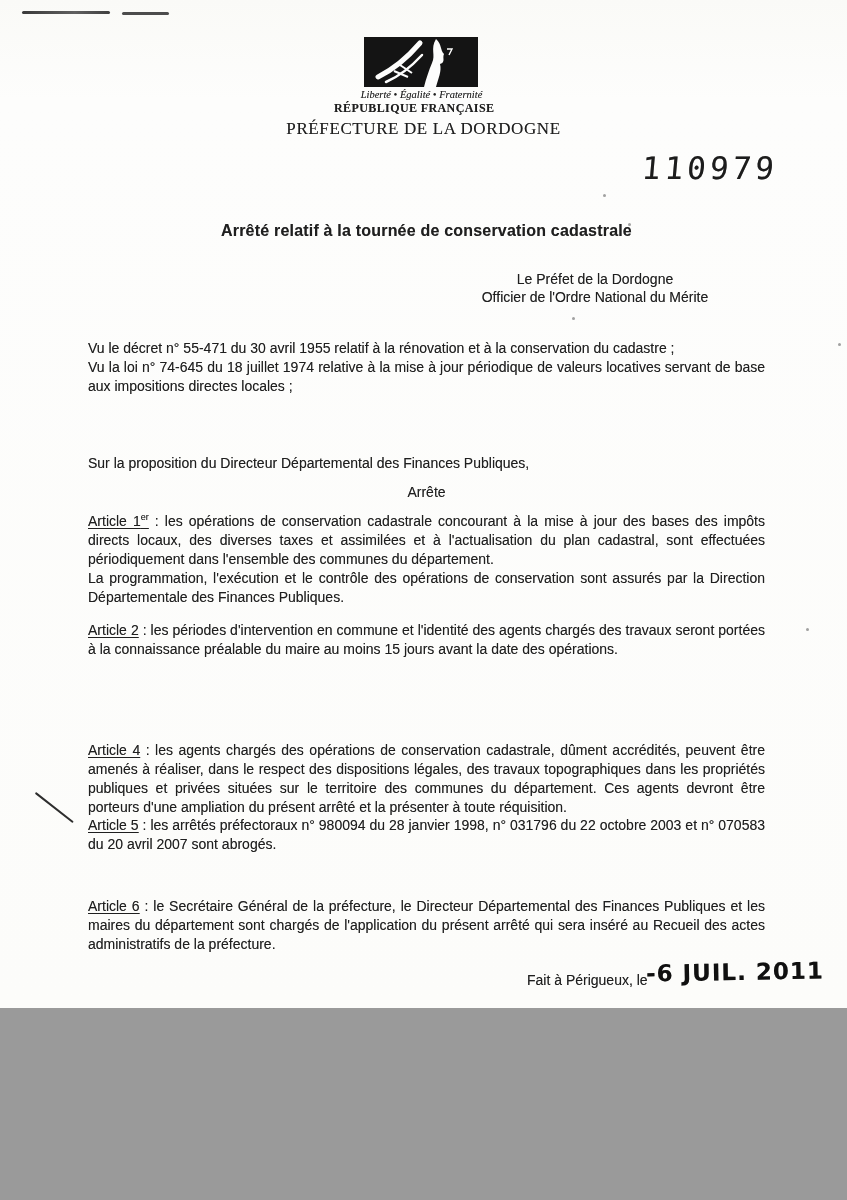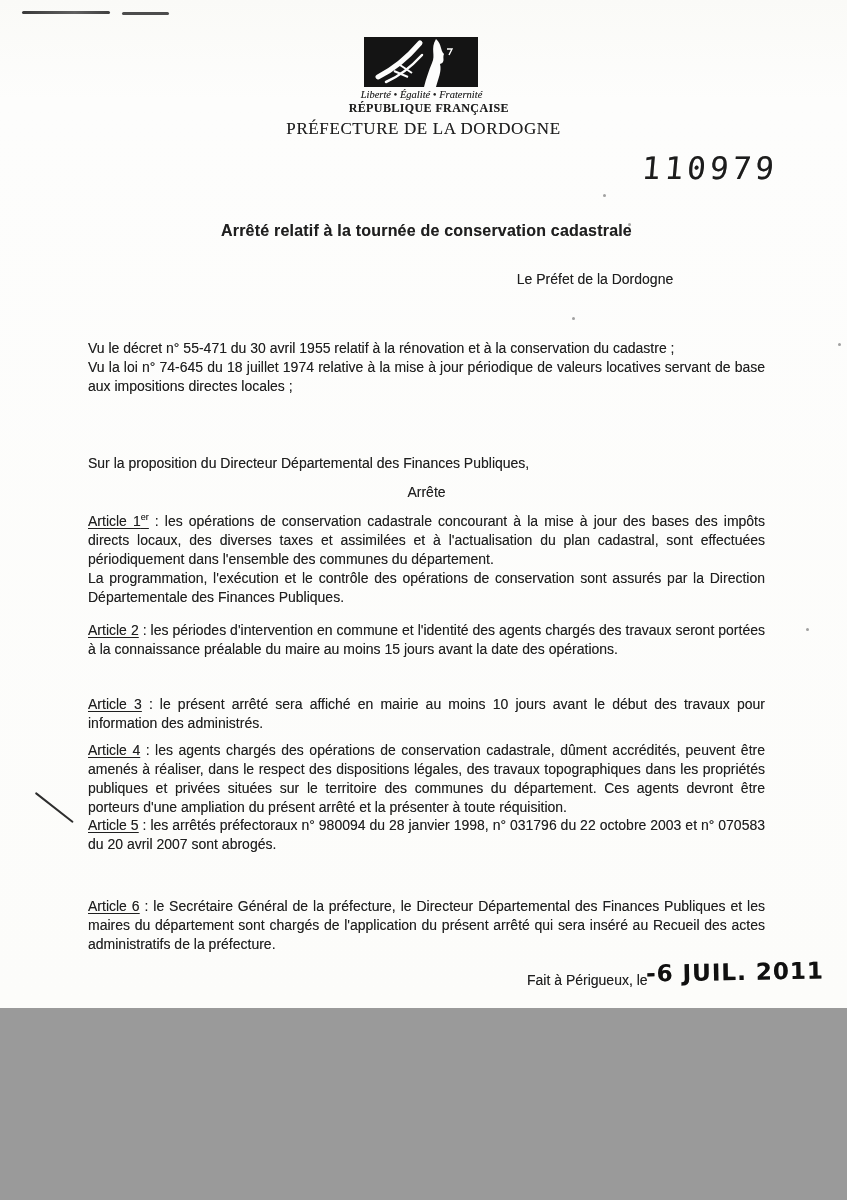--- a/index.html
+++ b/index.html
@@ -10,21 +10,21 @@
     text-shadow:0 0 .5px rgba(25,25,25,.45);
   }
   .abs{position:absolute;}
   .body-text{font-size:14px;line-height:19px;text-align:justify;}
   .body-text p{margin:0;}
   .textcol{left:88px;width:677px;}
   .u{text-decoration:underline;text-underline-offset:2px;}
   sup.er{font-size:9px;line-height:0;}
   
   .motto{font-family:"Liberation Serif",serif;font-style:italic;font-size:10.5px;text-align:center;}
-  .republic{font-family:"Liberation Serif",serif;font-size:12px;letter-spacing:.4px;text-align:right;font-weight:bold;}
+  .republic{font-family:"Liberation Serif",serif;font-size:12px;letter-spacing:.4px;text-align:left;font-weight:bold;}
   .prefecture{font-family:"Liberation Serif",serif;font-size:17px;letter-spacing:.6px;text-align:center;}
   .service{font-size:12.2px;line-height:15px;}
   .regnum{font-family:"DejaVu Sans Mono",monospace;font-size:31px;letter-spacing:4px;transform:skewX(-5deg);color:#1c1c1c;}
   .doc-title{text-align:center;font-weight:bold;font-size:16px;letter-spacing:.2px;}
   .authority{text-align:center;font-size:14px;line-height:18px;}
   .enact{text-align:center;font-size:14px;}
   
   .datelabel{font-size:14px;}
   .stamp{font-family:"DejaVu Sans",sans-serif;font-weight:bold;font-size:23px;letter-spacing:1px;transform:rotate(-1deg);color:#101010;}
   .prefect{font-size:14px;}
@@ -68,43 +68,41 @@
 
   <div class="abs prefecture" style="left:0;width:847px;top:119px;">PRÉFECTURE DE LA DORDOGNE</div>
 
 
   <div class="abs regnum" style="left:642px;top:150px;">110979</div>
 
   <div class="abs doc-title textcol" style="top:222px;">Arrêté relatif à la tournée de conservation cadastrale</div>
 
   <div class="abs authority" style="left:430px;top:270px;width:330px;">
     <div>Le Préfet de la Dordogne</div>
+    <div>Officier de l'Ordre National du Mérite</div>
   </div>
 
   <div class="abs textcol body-text" style="top:339px;">
     <p>Vu le décret n° 55-471 du 30 avril 1955 relatif à la rénovation et à la conservation du cadastre ;</p>
     <p>Vu la loi n° 74-645 du 18 juillet 1974 relative à la mise à jour périodique de valeurs locatives servant de base aux impositions directes locales ;</p>
   </div>
 
   <div class="abs textcol enact" style="top:484px;">Arrête</div>
 
   <div class="abs textcol body-text" style="top:454px;text-align:left;">Sur la proposition du Directeur Départemental des Finances Publiques,</div>
 
   <div class="abs textcol body-text" style="top:512px;">
     <p><span class="u"><span>Article 1</span><sup class="er">er</sup></span><span> : les opérations de conservation cadastrale concourant à la mise à jour des bases des impôts directs locaux, des diverses taxes et assimilées et à l'actualisation du plan cadastral, sont effectuées périodiquement dans l'ensemble des communes du département.</span></p>
     <p>La programmation, l'exécution et le contrôle des opérations de conservation sont assurés par la Direction Départementale des Finances Publiques.</p>
   </div>
 
   <div class="abs textcol body-text" style="top:621px;">
     <p><span class="u">Article 2</span><span> : les périodes d'intervention en commune et l'identité des agents chargés des travaux seront portées à la connaissance préalable du maire au moins 15 jours avant la date des opérations.</span></p>
   </div>
 
-  <div class="abs textcol body-text" style="top:695px;">
-    <p><span class="u">Article 3</span><span> : le présent arrêté sera affiché en mairie au moins 10 jours avant le début des travaux pour information des administrés.</span></p>
-  </div>
 
   <div class="abs textcol body-text" style="top:741px;">
     <p><span class="u">Article 4</span><span> : les agents chargés des opérations de conservation cadastrale, dûment accrédités, peuvent être amenés à réaliser, dans le respect des dispositions légales, des travaux topographiques dans les propriétés publiques et privées situées sur le territoire des communes du département. Ces agents devront être porteurs d'une ampliation du présent arrêté et la présenter à toute réquisition.</span></p>
   </div>
 
   <div class="abs textcol body-text" style="top:816px;">
     <p><span class="u">Article 5</span><span> : les arrêtés préfectoraux n° 980094 du 28 janvier 1998, n° 031796 du 22 octobre 2003 et n° 070583 du 20 avril 2007 sont abrogés.</span></p>
   </div>
 
   <div class="abs textcol body-text" style="top:897px;">

